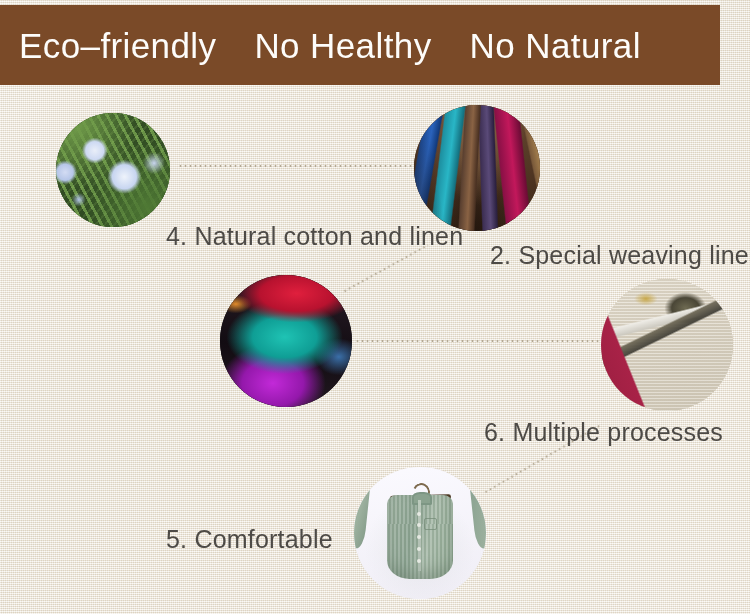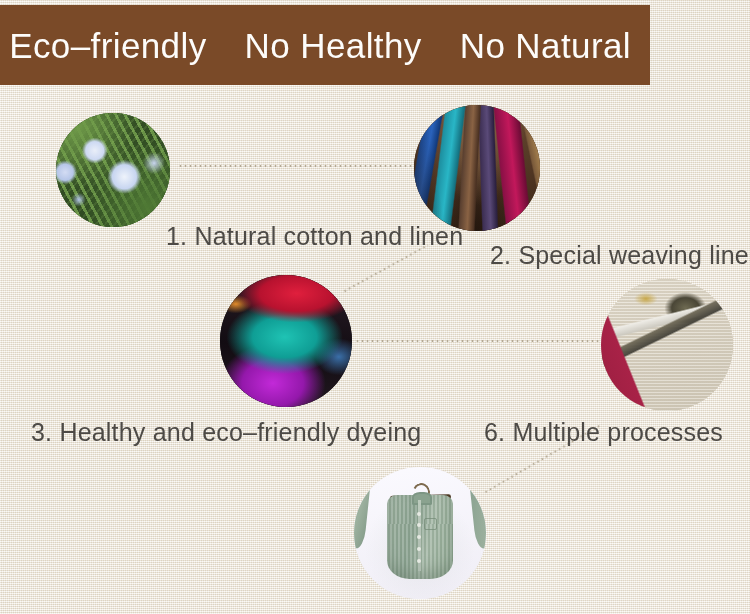--- a/index.html
+++ b/index.html
@@ -22,26 +22,26 @@
       repeating-linear-gradient(0deg,   rgba(255,255,255,0.55) 0px, rgba(255,255,255,0.55) 1px, rgba(206,195,175,0.30) 1px, rgba(206,195,175,0.30) 2px),
       repeating-linear-gradient(90deg,  rgba(255,255,255,0.50) 0px, rgba(255,255,255,0.50) 1px, rgba(201,189,168,0.28) 1px, rgba(201,189,168,0.28) 2px),
       linear-gradient(150deg, #f2ece1 0%, #eae2d3 45%, #f0e9dd 100%);
   }
 
   
   .banner {
     position: absolute;
     left: 0;
     top: 5px;
-    width: 650px;
+    width: 720px;
     height: 80px;
     background: #7a4a28;
     display: flex;
     align-items: center;
-    justify-content: flex-end;
+    justify-content: flex-start;
   }
   .banner-inner {
     display: flex;
     align-items: baseline;
     white-space: nowrap;
   }
   .banner-word {
     color: #fdfcfa;
     font-size: 35px;
     font-weight: 400;
@@ -276,18 +276,18 @@
         <div class="shirt-btn" style="top:20%;"></div>
         <div class="shirt-btn" style="top:34%;"></div>
         <div class="shirt-btn" style="top:48%;"></div>
         <div class="shirt-btn" style="top:62%;"></div>
         <div class="shirt-btn" style="top:76%;"></div>
         <div class="shirt-pocket"></div>
       </div>
     </div>
   </div>
 
-  <div class="caption" style="left:166px; top:224px;">1. Natural cotton and linen</div>
+  <div class="caption" style="left:166px; top:224px;">4. Natural cotton and linen</div>
   <div class="caption" style="left:490px; top:243px;">2. Special weaving lines</div>
-  <div class="caption" style="left:31px; top:420px;">3. Healthy and eco–friendly dyeing</div>
   <div class="caption" style="left:484px; top:420px;">6. Multiple processes</div>
+  <div class="caption" style="left:166px; top:527px;">5. Comfortable</div>
 
 </div>
 
 </body></html>

